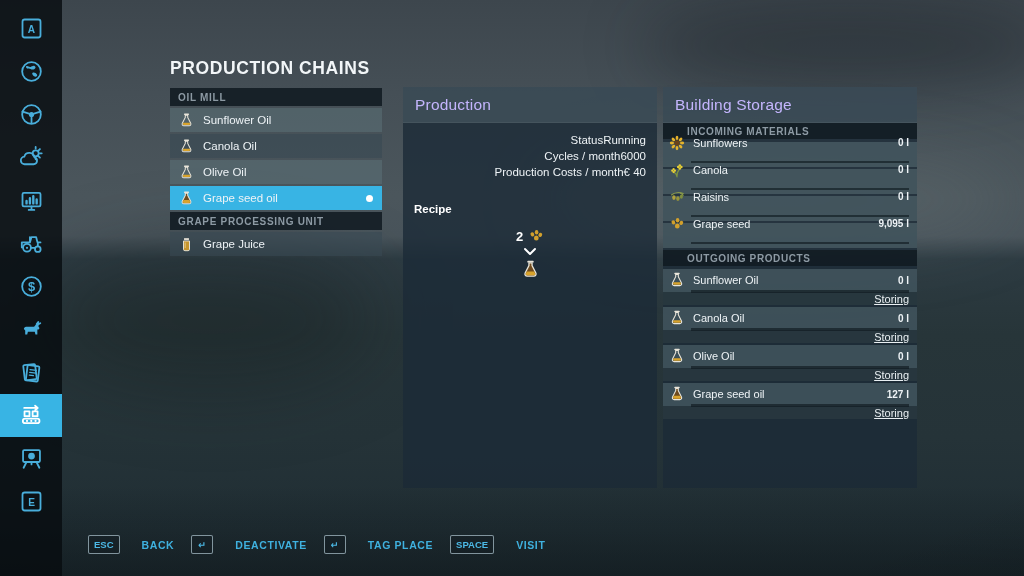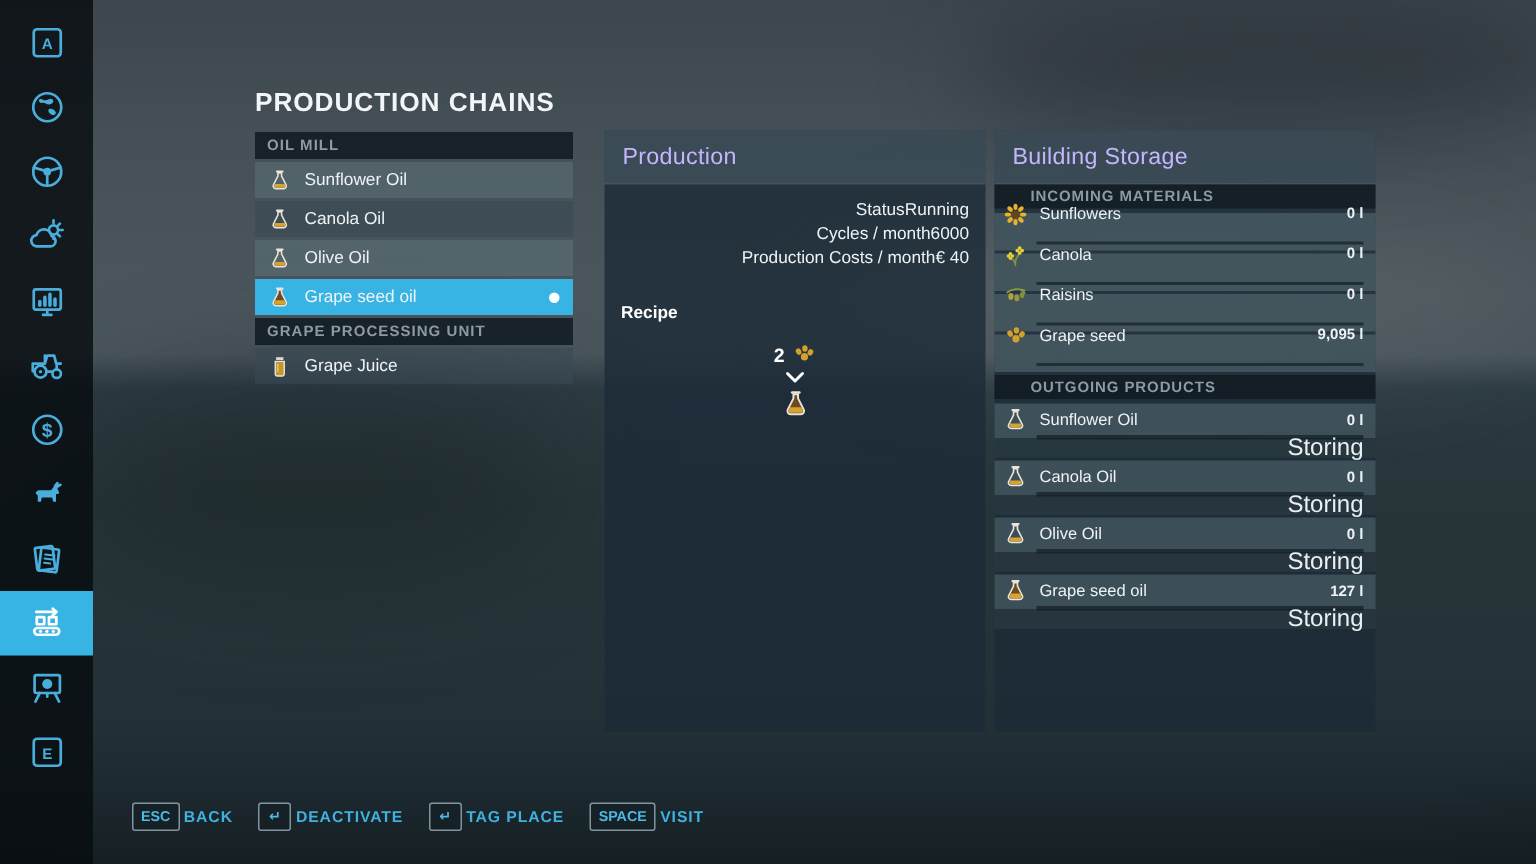--- a/index.html
+++ b/index.html
@@ -56,25 +56,25 @@
   .st-label { font-size:11px; color:#eef3f6; }
   .st-value { margin-left:auto; font-size:10px; color:#eef3f6;font-weight:bold; }
   .st-bar { position:absolute; left:28px; right:8px; bottom:4px; height:2.5px; background:rgba(8,16,22,.55); }
   .st-fill { height:100%; }
 
   .out-row { position:relative; height:36px; margin-bottom:2px; background:rgba(104,128,134,.42); padding:2px 8px 0 6px; }
   .out-top { display:flex; align-items:center; gap:8px; height:18px; }
   .out-row .icn svg { width:16px; height:16px; display:block; }
   .out-bar { position:absolute; left:28px; right:8px; top:21px; height:2.5px; background:rgba(8,16,22,.55); }
   .out-strip { position:absolute; left:0; right:0; bottom:0; height:13px; background:rgba(13,24,31,.45); display:flex; align-items:center; justify-content:flex-end; padding-right:8px; }
-  .out-status { font-size:16px; color:#e9eff2; }
+  .out-status { font-size:11px; color:#e9eff2;text-decoration:underline; }
 
   
   .keybar { position:absolute; left:88px; top:535px; display:flex; gap:17px; }
-  .key-group { display:flex; align-items:center; gap:3px; cursor:pointer; }
+  .key-group { display:flex; align-items:center; gap:22px; cursor:pointer; }
   .key-cap { min-width:22px; height:19px; padding:0 5px; border:1px solid rgba(176,199,209,.7); border-radius:2px; background:rgba(16,26,32,.35); color:#4cb9e6; font-size:9.5px; font-weight:700; display:flex; align-items:center; justify-content:center; }
   .key-label { color:#3fb1df; font-size:10.5px; font-weight:700; letter-spacing:.6px; }
 </style>
 </head>
 <body>
 
 <div class="bg"></div>
 <div class="bg-blob1"></div>
 <div class="bg-blob2"></div>
 <div class="bg-blob3"></div>

